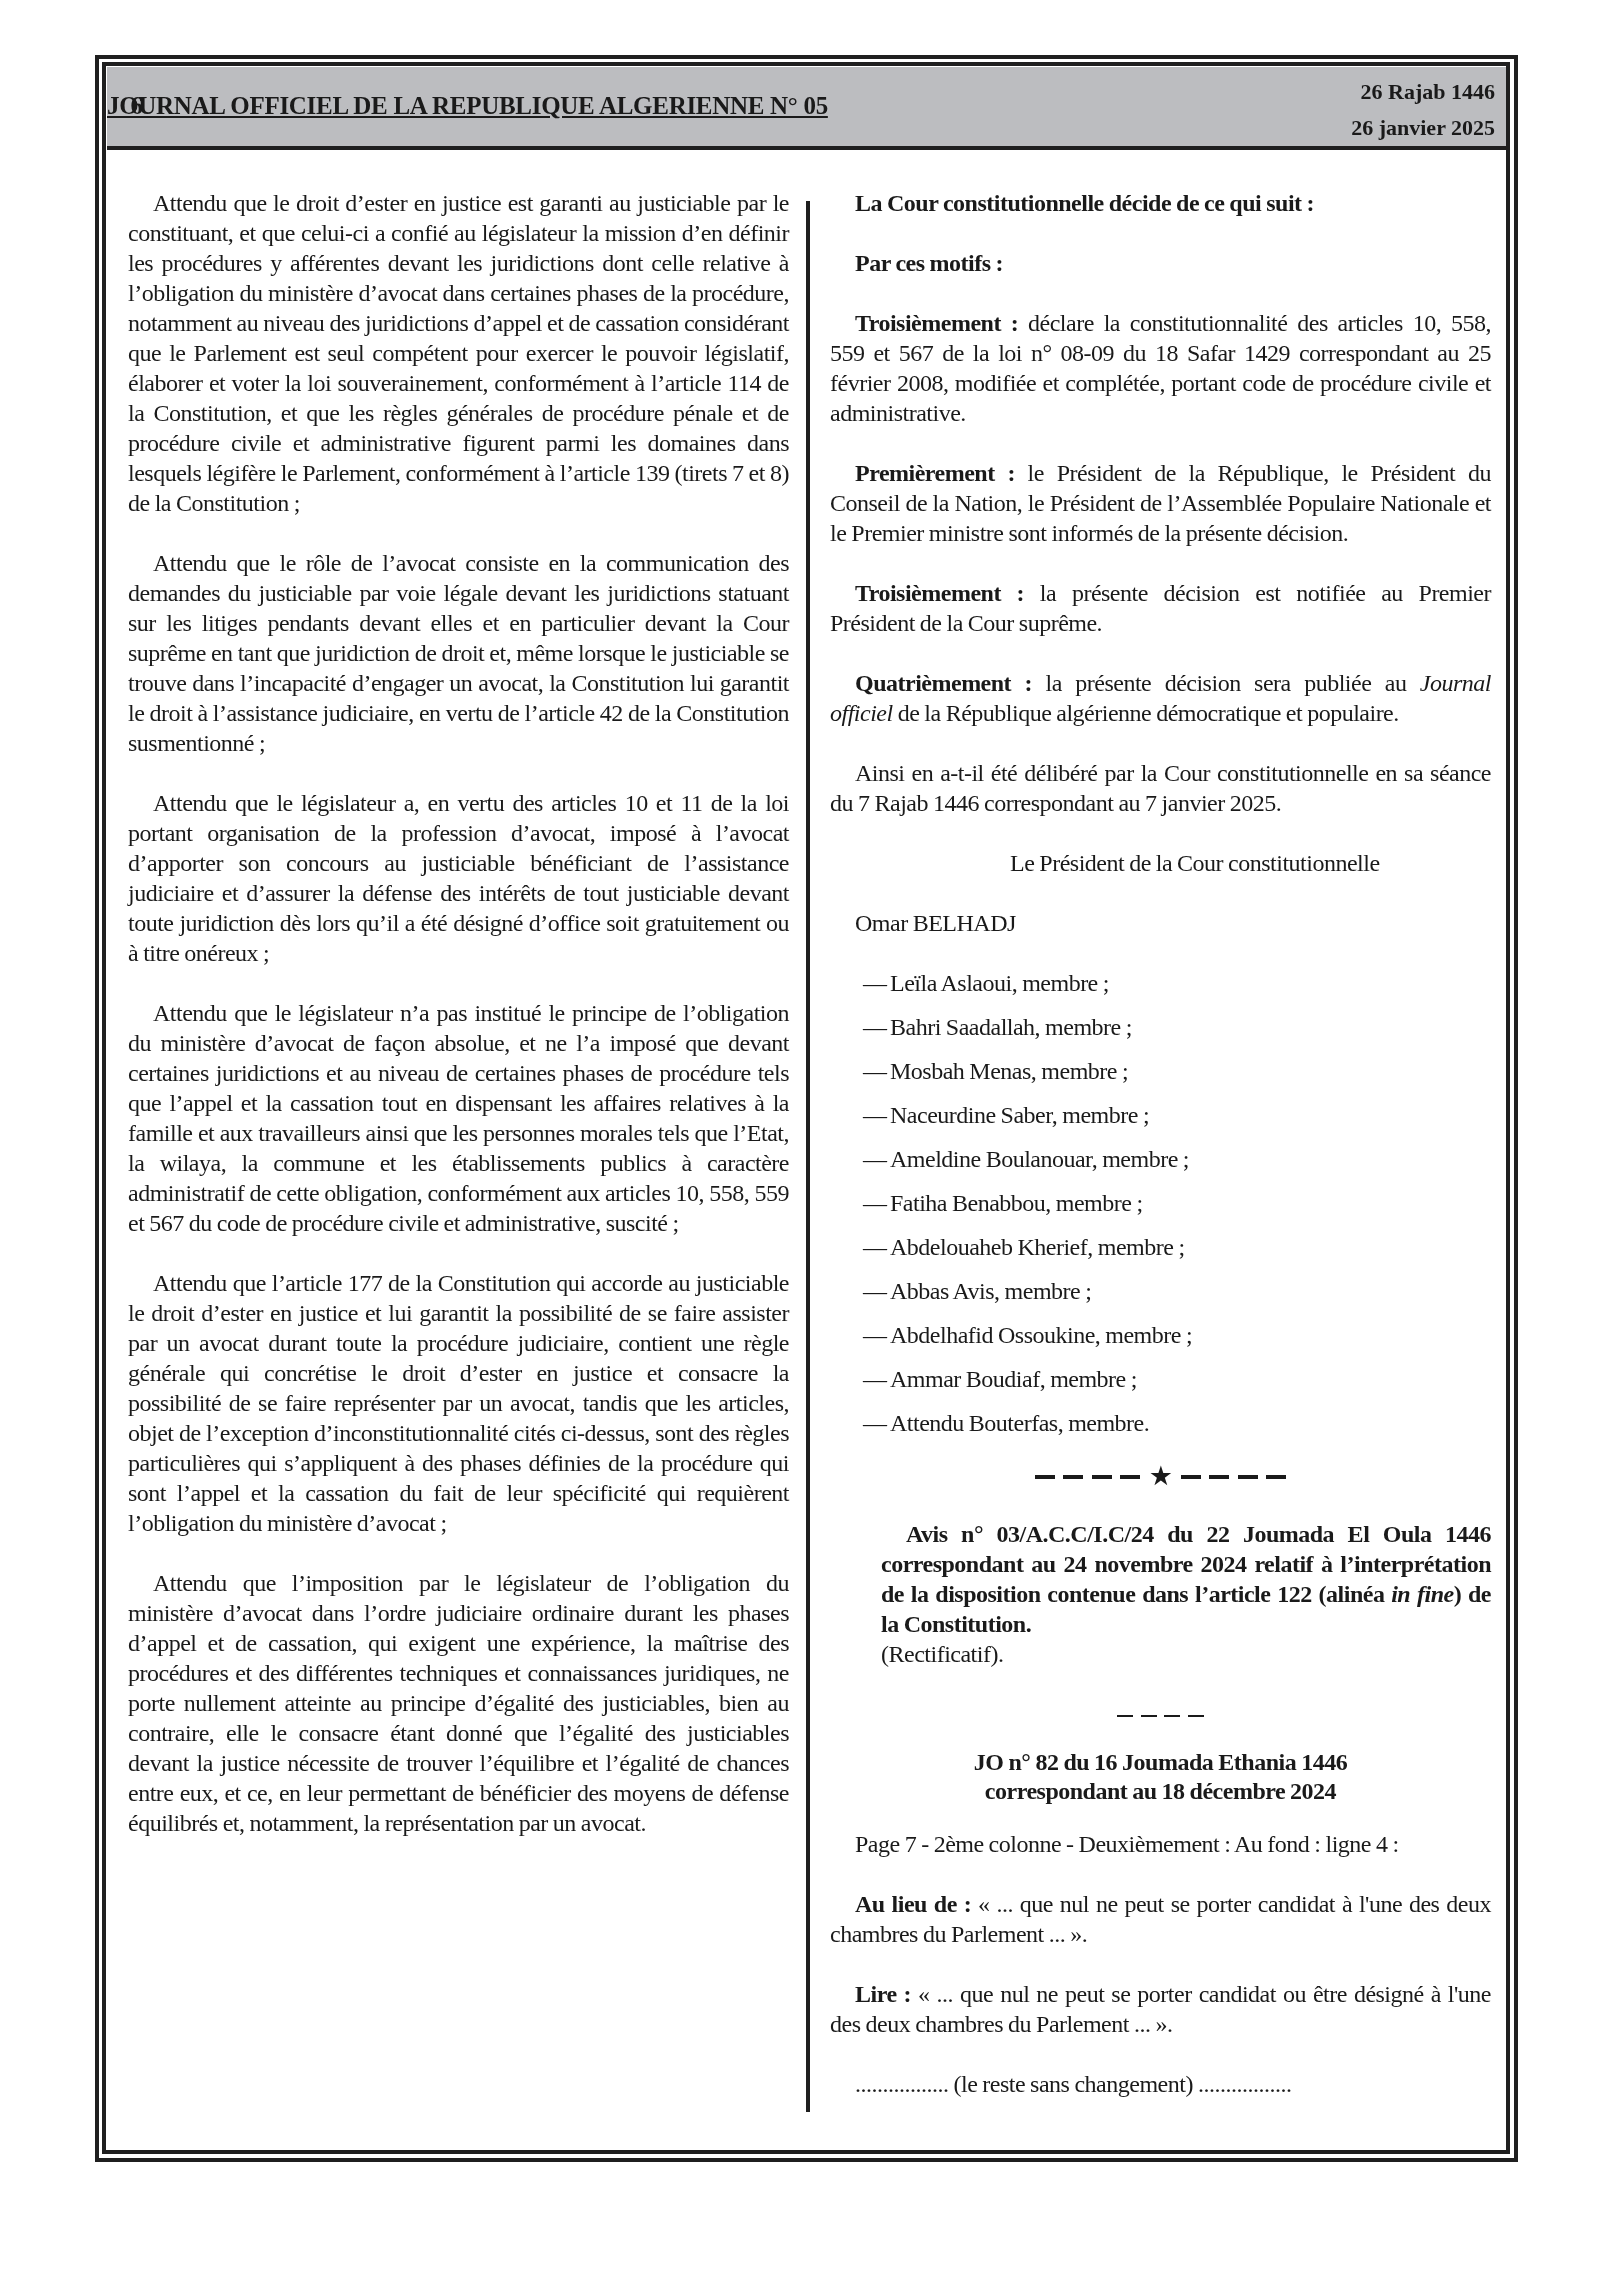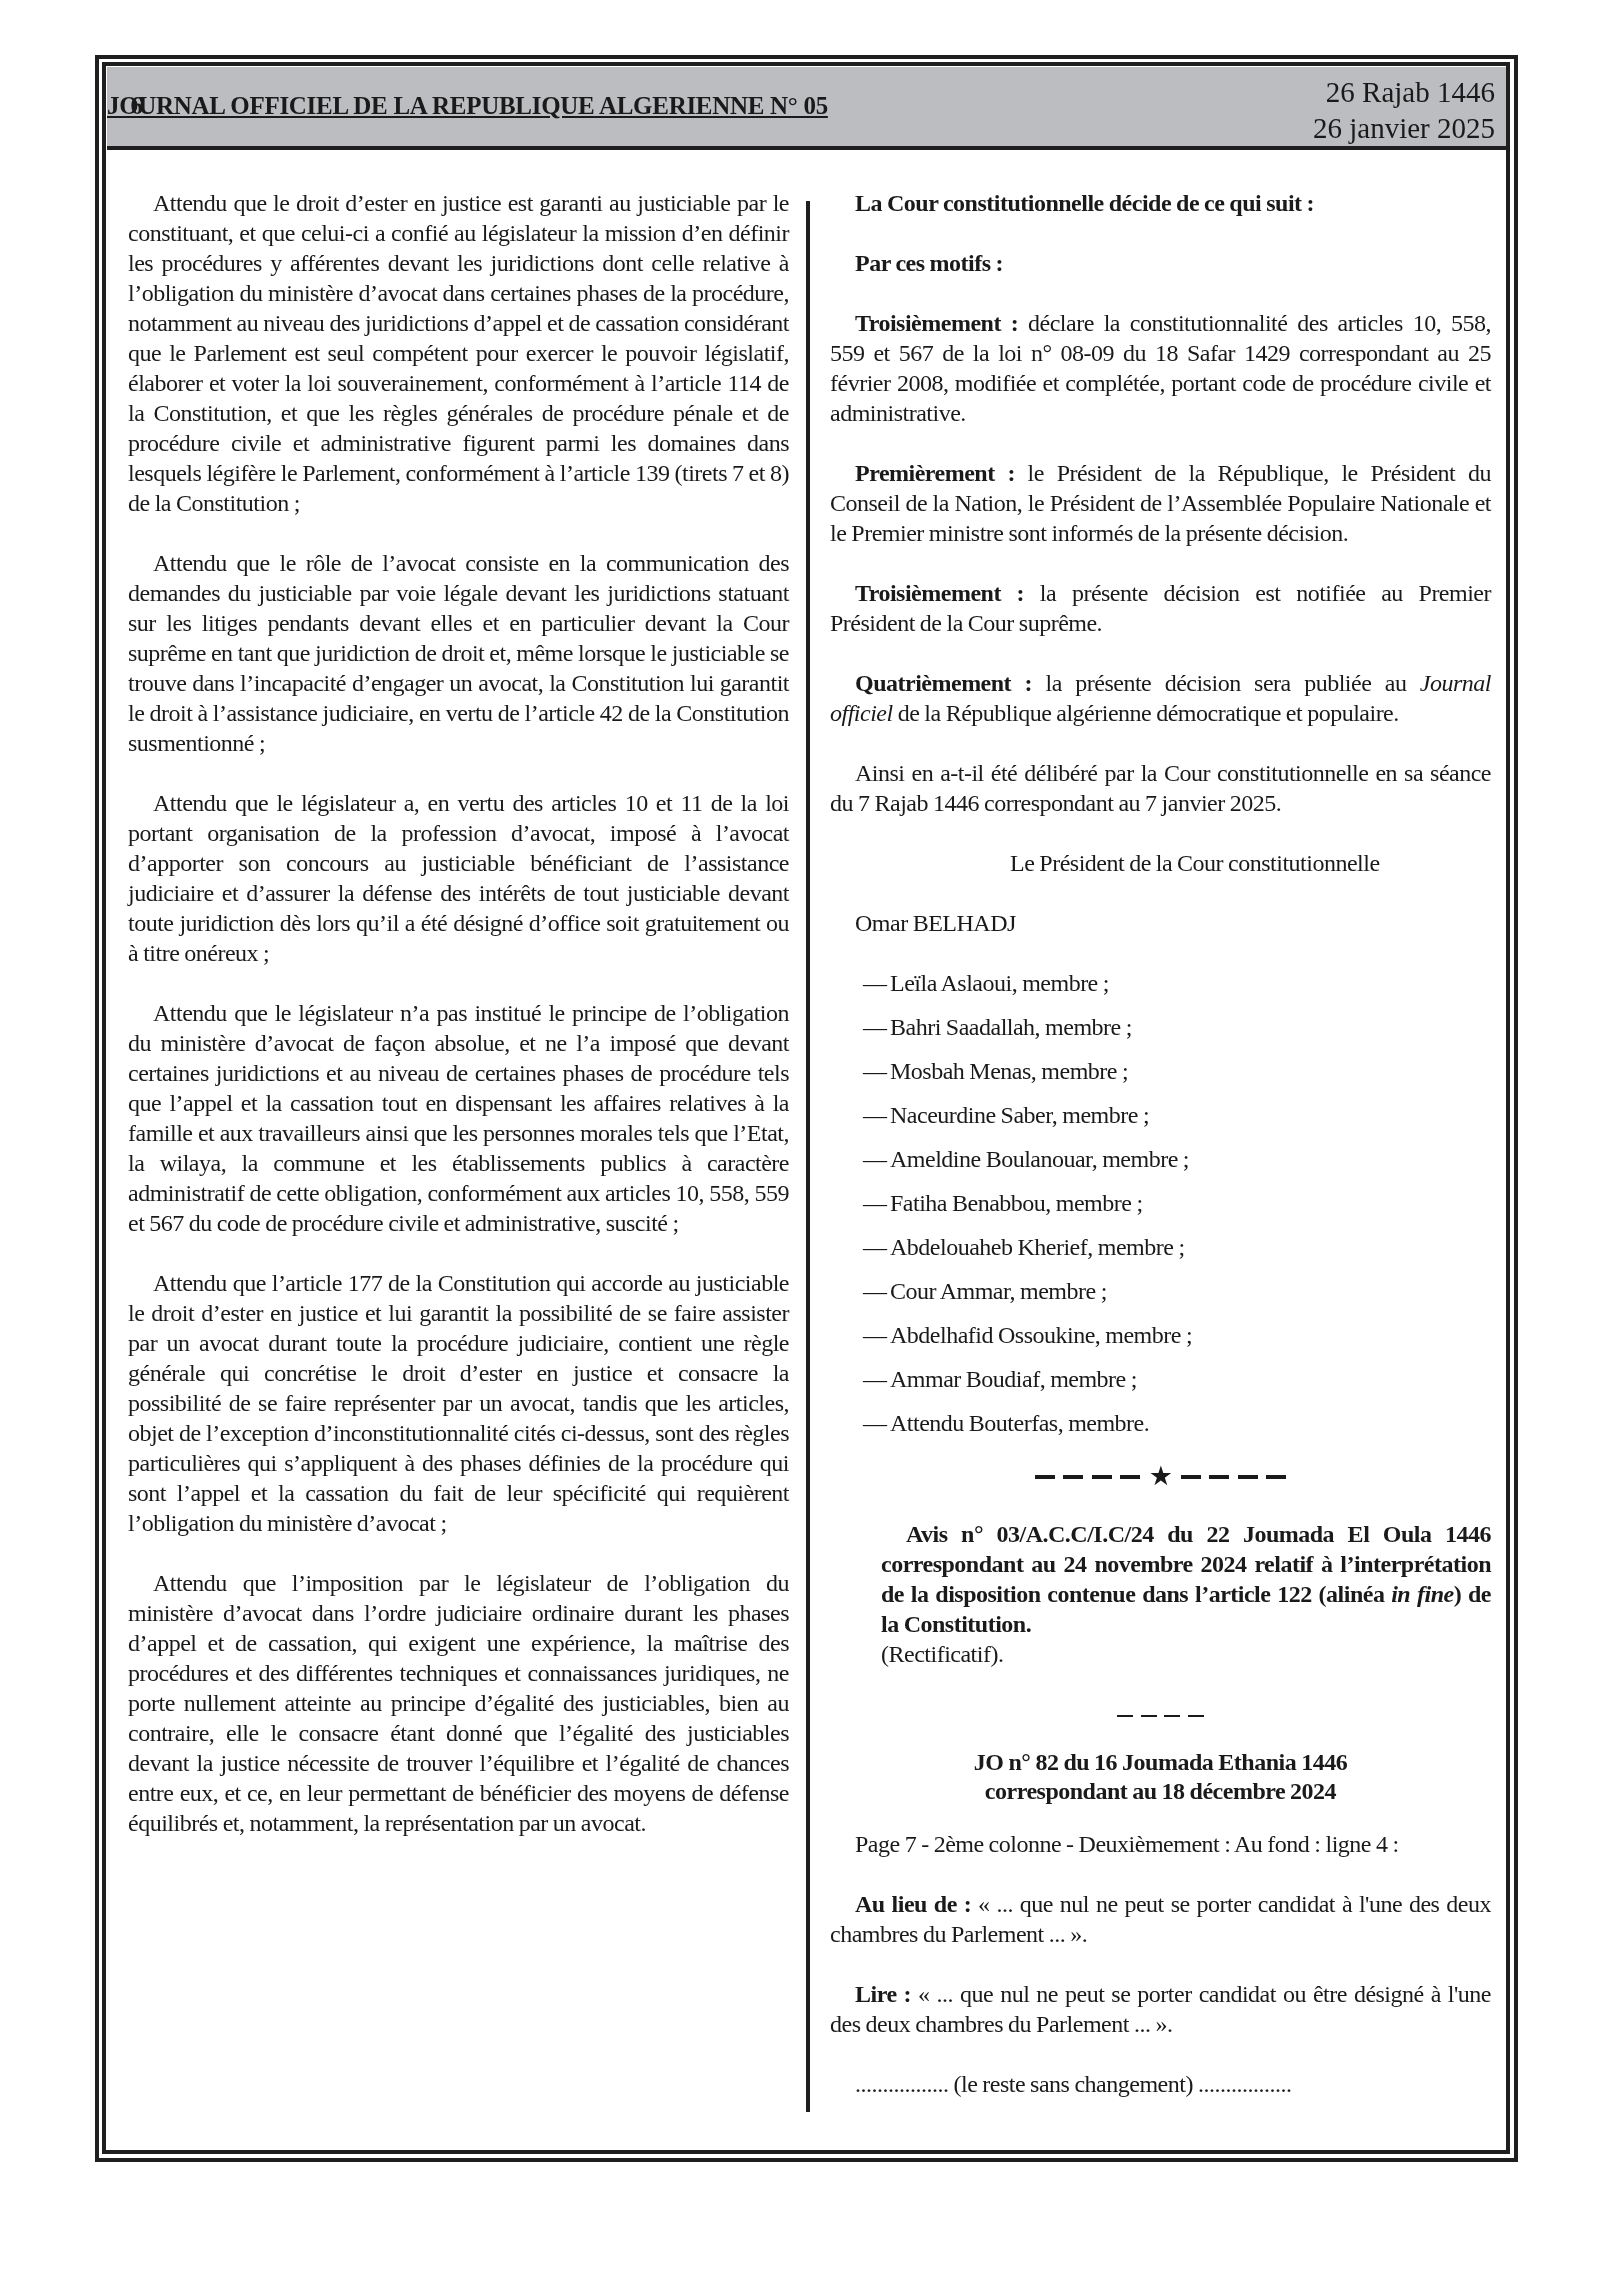--- a/index.html
+++ b/index.html
@@ -7,22 +7,22 @@
          font-family: "Liberation Serif", serif; color: #1a1a1a; }
   .frame-outer { position: absolute; left: 95px; top: 55px; width: 1423px; height: 2107px;
                  border: 4.5px solid #1f1f1f; box-sizing: border-box; }
   .frame-inner { position: absolute; left: 102px; top: 62px; width: 1408px; height: 2092px;
                  border: 4.5px solid #1f1f1f; box-sizing: border-box; }
   .header { position: absolute; left: 107px; top: 67px; width: 1399px; height: 83px;
             background: #bcbdc0; border-bottom: 4.5px solid #1f1f1f; box-sizing: border-box; }
   .hdr-page { position: absolute; left: 23.5px; top: 25px; font-weight: bold; font-size: 25px; }
   .hdr-title { position: absolute; left: 0; right: 0; top: 25px; text-align: left;
                font-weight: bold; font-size: 25px; letter-spacing: -0.3px; text-decoration: underline; }
-  .hdr-date { position: absolute; right: 11px; top: 7.2px; text-align: right; font-weight: normal;
-              font-size: 29px; line-height: 36px; }
+  .hdr-date { position: absolute; right: 11px; top: 7.2px; text-align: right; font-weight: bold;
+              font-size: 22px; line-height: 36px; }
   .divider { position: absolute; left: 806px; top: 201px; width: 3.6px; height: 1911px; background: #1f1f1f; }
 
   .col { position: absolute; top: 188px; width: 661px; font-size: 24px; line-height: 30px;
          letter-spacing: -0.5px; word-spacing: -0.5px; }
   .col-left { left: 128px; }
   .col-right { left: 830px; }
   .col p { margin: 0 0 30px 0; text-align: justify; text-indent: 25px; }
   .col p.last { margin-bottom: 0; }
   .b { font-weight: bold; }
   .i { font-style: italic; }
@@ -89,21 +89,21 @@
   <p class="signature-name">Omar BELHADJ</p>
 
   <ul class="members" id="members-list">
       <li><span class="dash">—</span><span>Leïla Aslaoui, membre ;</span></li>
       <li><span class="dash">—</span><span>Bahri Saadallah, membre ;</span></li>
       <li><span class="dash">—</span><span>Mosbah Menas, membre ;</span></li>
       <li><span class="dash">—</span><span>Naceurdine Saber, membre ;</span></li>
       <li><span class="dash">—</span><span>Ameldine Boulanouar, membre ;</span></li>
       <li><span class="dash">—</span><span>Fatiha Benabbou, membre ;</span></li>
       <li><span class="dash">—</span><span>Abdelouaheb Kherief, membre ;</span></li>
-      <li><span class="dash">—</span><span>Cour Ammar, membre ;</span></li>
+      <li><span class="dash">—</span><span>Abbas Avis, membre ;</span></li>
       <li><span class="dash">—</span><span>Abdelhafid Ossoukine, membre ;</span></li>
       <li><span class="dash">—</span><span>Ammar Boudiaf, membre ;</span></li>
       <li><span class="dash">—</span><span>Attendu Bouterfas, membre.</span></li>
     </ul>
 
   <div class="sep-star">
     <span class="dashrow">
       <span class="d"></span>
       <span class="d"></span>
       <span class="d"></span>

